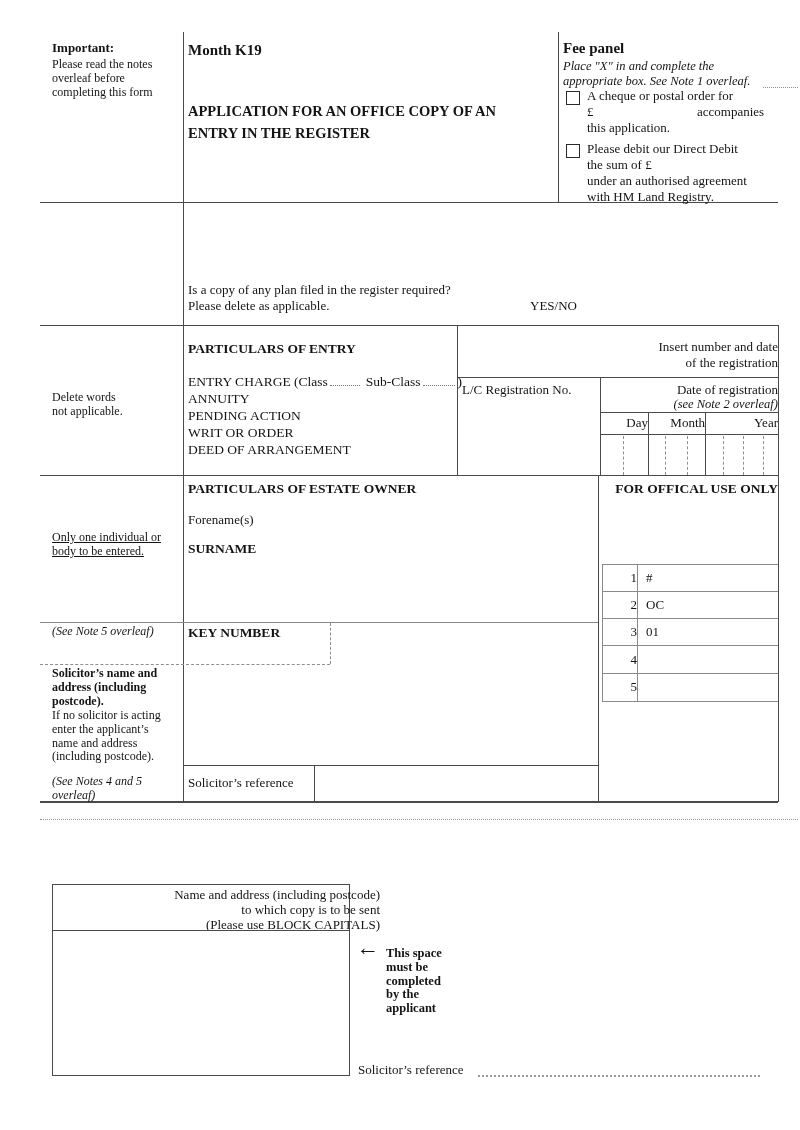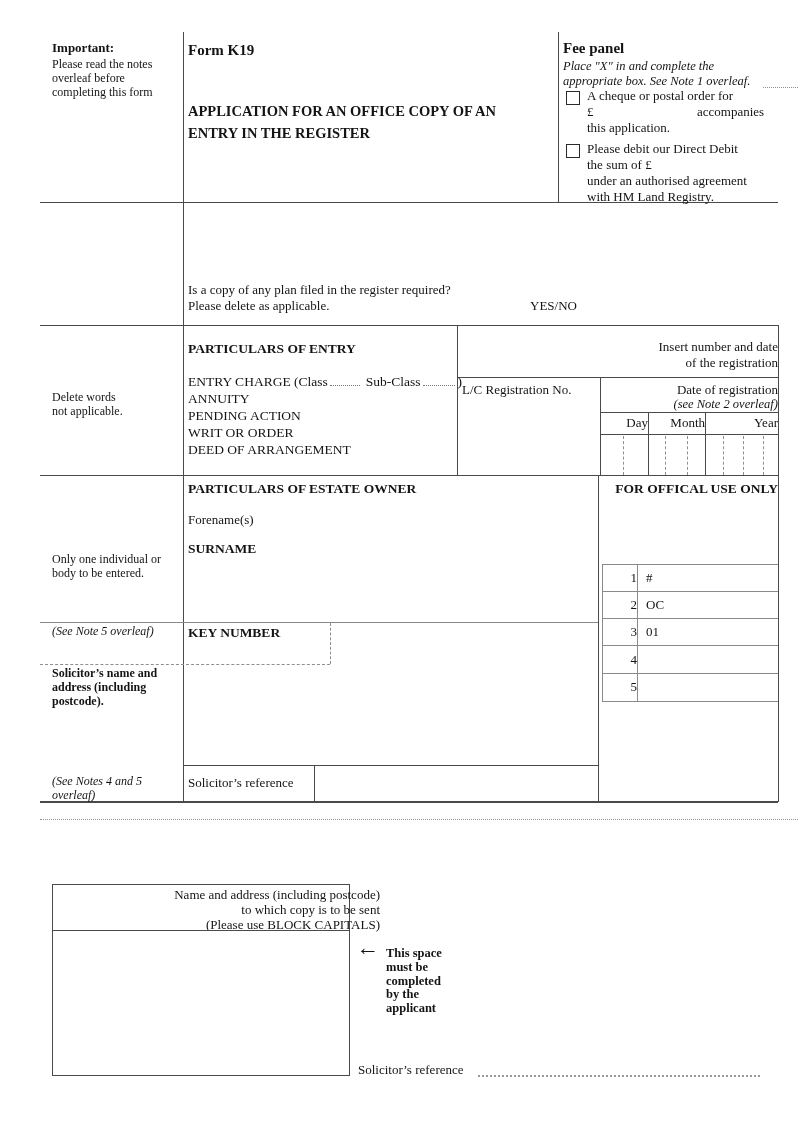--- a/index.html
+++ b/index.html
@@ -66,21 +66,21 @@
   <div class="hl" style="left:183px;top:753px;width:415px;"></div>
   <div class="vl" style="left:314px;top:753px;height:37px;"></div>
   <div class="hl" style="left:40px;top:789px;width:738px;height:2px;"></div>
   <div class="dashh" style="left:40px;top:807px;width:758px;border-top-style:dotted;"></div>
 
   <div class="t b" style="left:52px;top:28px;">Important:</div>
   <div class="t sm pre" style="left:52px;top:45px;white-space:pre-line;">Please read the notes
 overleaf before
 completing this form</div>
 
-  <div class="t b lg" style="left:188px;top:30px;">Form K19</div>
+  <div class="t b lg" style="left:188px;top:30px;">Month K19</div>
   <div class="t b pre" style="left:188px;top:88px;width:355px;font-size:14.5px;line-height:22px;white-space:normal;">APPLICATION FOR AN OFFICE COPY OF AN ENTRY IN THE REGISTER</div>
 
   <div class="t b lg" style="left:563px;top:28px;">Fee panel</div>
   <div class="t i pre" style="left:563px;top:47px;font-size:12.5px;line-height:14.5px;white-space:pre-line;">Place "X" in and complete the
 appropriate box. See Note 1 overleaf.</div>
   <div class="dashh" style="left:763px;top:75px;width:35px;border-top-style:dotted;"></div>
 
   <div class="chk" style="left:566px;top:79px;"></div>
   <div class="t" style="left:587px;top:76px;">A cheque or postal order for</div>
   <div class="t" style="left:587px;top:92px;">£</div>
@@ -115,21 +115,21 @@
 of the registration</div>
   <div class="t" style="left:462px;top:370px;">L/C Registration No.</div>
   <div class="fill" style="left:459px;top:388px;width:139px;height:72px;"></div>
   <div class="t ctr" style="left:600px;top:370px;width:178px;">Date of registration</div>
   <div class="t i ctr" style="left:600px;top:385px;width:178px;font-size:12.5px;">(see Note 2 overleaf)</div>
   <div class="t ctr" style="left:600px;top:403px;width:48px;">Day</div>
   <div class="t ctr" style="left:648px;top:403px;width:57px;">Month</div>
   <div class="t ctr" style="left:705px;top:403px;width:73px;">Year</div>
   <div class="fill" style="left:601px;top:423px;width:176px;height:39px;"></div>
 
-  <div class="t sm pre" style="left:52px;top:540px;white-space:pre-line;">Only one individual or
+  <div class="t sm pre" style="left:52px;top:518px;white-space:pre-line;text-decoration:underline;">Only one individual or
 body to be entered.</div>
   <div class="t b md" style="left:188px;top:469px;">PARTICULARS OF ESTATE OWNER</div>
   <div class="t" style="left:188px;top:500px;">Forename(s)</div>
   <div class="fill" style="left:270px;top:498px;width:320px;height:18px;"></div>
   <div class="t b md" style="left:188px;top:529px;">SURNAME</div>
   <div class="fill" style="left:270px;top:528px;width:320px;height:18px;"></div>
 
   <div class="t b md ctr" style="left:598px;top:469px;width:180px;">FOR OFFICAL USE ONLY</div>
   <div class="t ctr" style="left:602px;top:558px;width:35px;">1</div>
   <div class="t" style="left:646px;top:558px;">#</div>
@@ -142,20 +142,24 @@
   <div class="t ctr" style="left:602px;top:667px;width:35px;">5</div>
   <div class="t" style="left:646px;top:667px;"></div>
 
   <div class="t i sm" style="left:52px;top:612px;">(See Note 5 overleaf)</div>
   <div class="t b md" style="left:188px;top:613px;">KEY NUMBER</div>
   <div class="fill" style="left:295px;top:612px;width:34px;height:38px;"></div>
 
   <div class="t b sm pre" style="left:52px;top:655px;line-height:13.8px;white-space:pre-line;">Solicitor’s name and
 address (including
 postcode).</div>
+  <div class="t sm pre" style="left:52px;top:697px;line-height:13.8px;white-space:pre-line;">If no solicitor is acting
+enter the applicant’s
+name and address
+(including postcode).</div>
   <div class="t i sm pre" style="left:52px;top:763px;line-height:13.8px;white-space:pre-line;">(See Notes 4 and 5
 overleaf)</div>
   <div class="fill" style="left:185px;top:655px;width:410px;height:95px;"></div>
 
   <div class="t" style="left:188px;top:763px;">Solicitor’s reference</div>
   <div class="fill" style="left:315px;top:754px;width:282px;height:35px;"></div>
 
   <div class="box" style="left:52px;top:872px;width:296px;height:46px;"></div>
   <div class="t ctr pre" style="left:52px;top:875px;width:328px;line-height:15px;white-space:pre-line;">Name and address (including postcode)
 to which copy is to be sent

